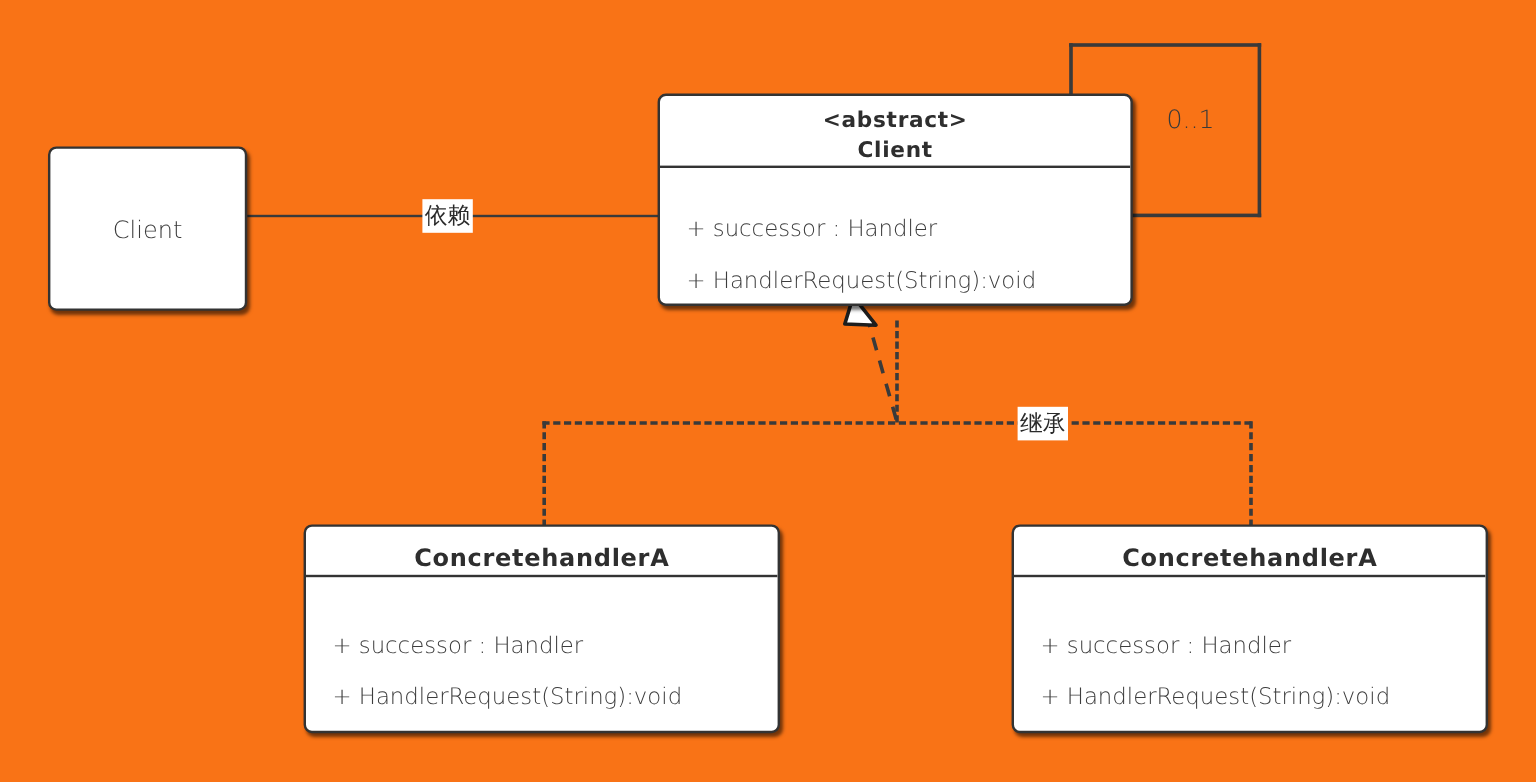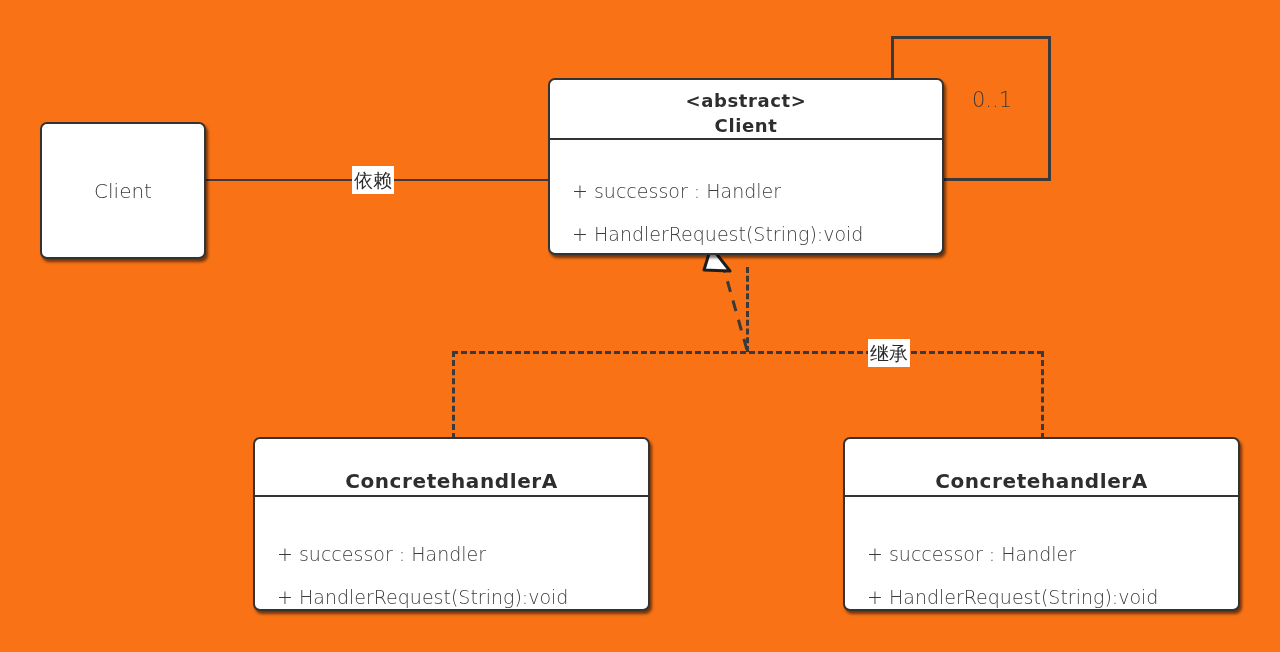--- a/index.html
+++ b/index.html
@@ -81,21 +81,21 @@
 
   
   .concrete-box {
     top: 437px;
     width: 397px;
     height: 174px;
   }
   #concrete-a-box { left: 253px; }
   #concrete-b-box { left: 843px; }
   .concrete-box .uml-header {
-    padding-top: 29px;
+    padding-top: 13px;
     font-size: 20px;
     line-height: 27px;
   }
   .concrete-box .uml-body { padding-top: 28px; }
 
   
   .line {
     position: absolute;
     background: #3a3a3a;
   }
@@ -161,21 +161,21 @@
   <svg class="overlay" viewBox="0 0 1280 652">
 
     <polygon points="897,179 921,168 921,190" fill="#ffffff" stroke="#1e1e1e" stroke-width="3" stroke-linejoin="round"></polygon>
 
     <line x1="722" y1="262" x2="747" y2="350" stroke="#3a3a3a" stroke-width="3" stroke-dasharray="11 9"></line>
 
     <polygon points="711,247 730,271 704,270" fill="#ffffff" stroke="#1e1e1e" stroke-width="3" stroke-linejoin="round"></polygon>
   </svg>
 
   <div class="edge-label" style="left:352px; top:166px;">依赖</div>
-  <div class="edge-label" style="left:868px; top:339px;">继承</div>
+  <div class="edge-label" style="left:848px; top:339px;">继承</div>
 
   <div class="uml-box" id="client-box">
     <span id="client-label">Client</span>
   </div>
 
   <div class="uml-box" id="handler-box">
     <div class="uml-header">
       <div>&lt;abstract&gt;</div>
       <div>Client</div>
     </div>

